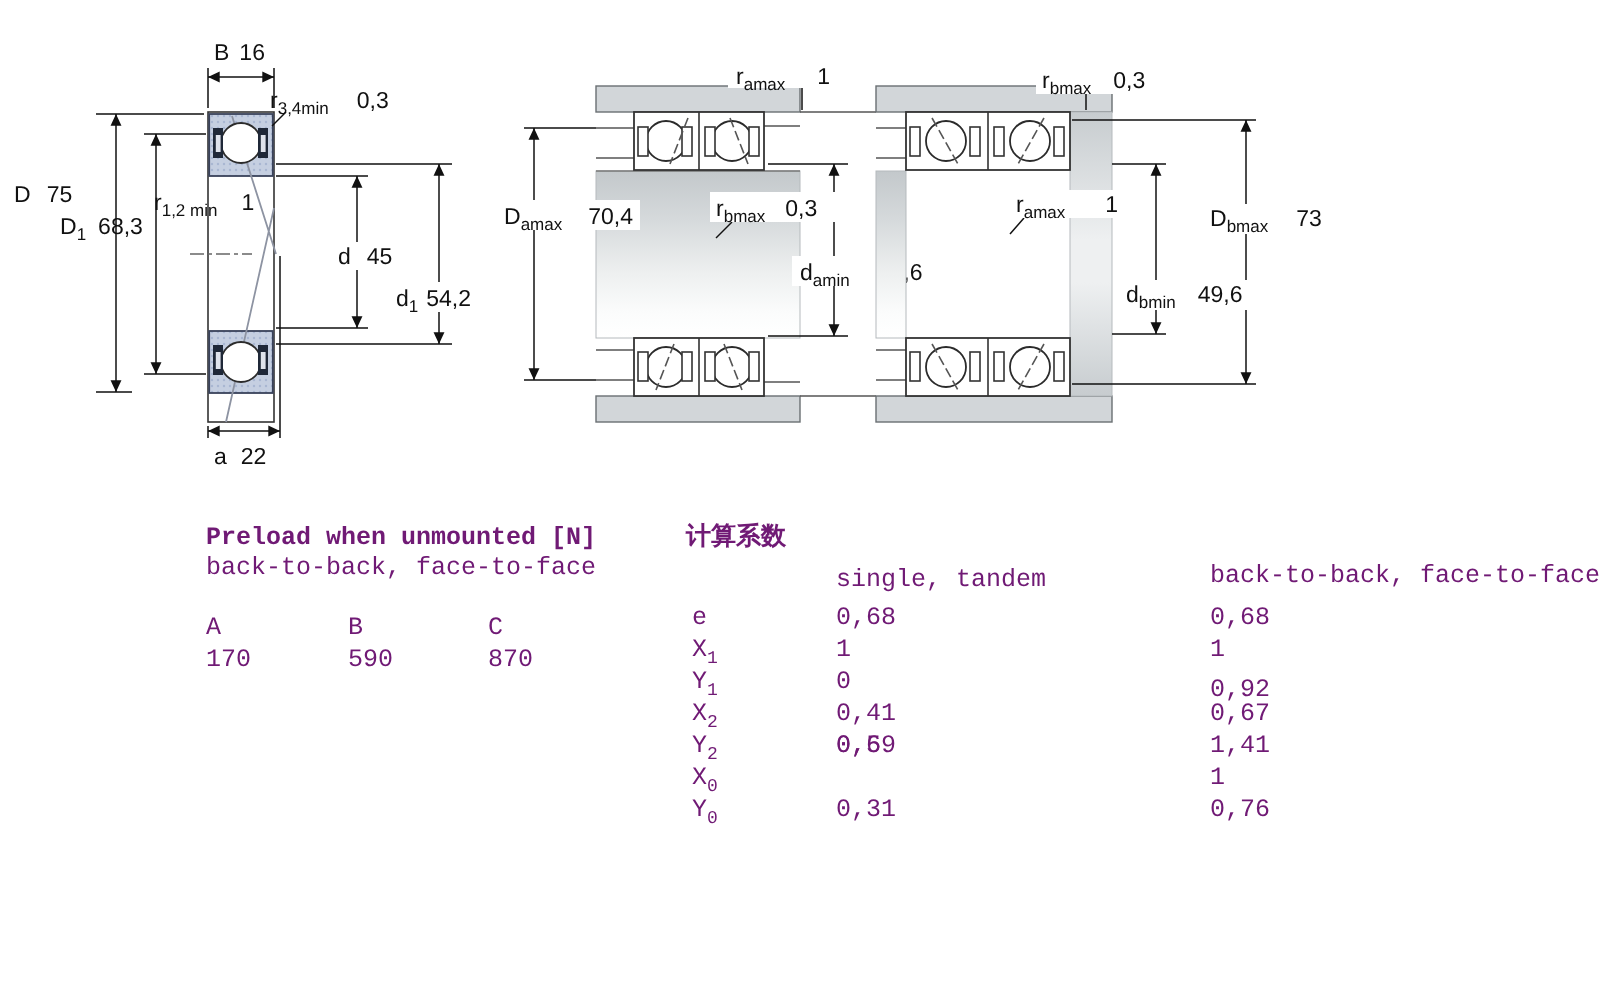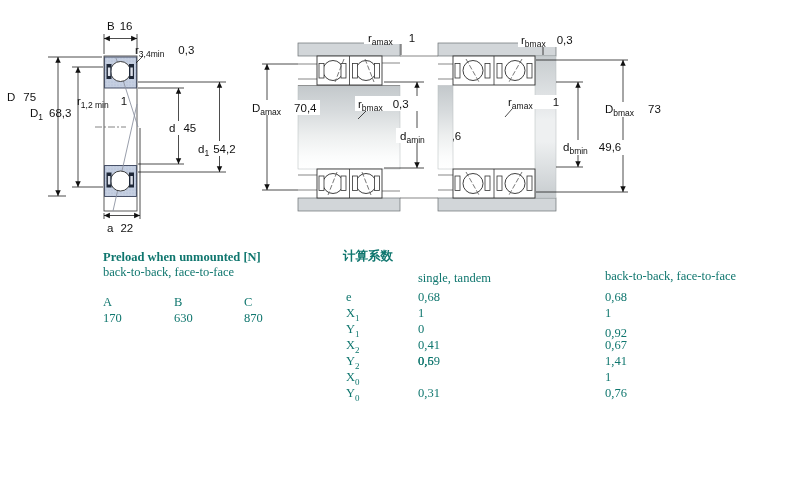--- a/index.html
+++ b/index.html
@@ -1,19 +1,19 @@
 <!DOCTYPE html>
 <html><head>
 <meta charset="utf-8">
 <style>
   html,body{margin:0;padding:0;background:#fff;}
   #page{position:relative;width:800px;height:428px;background:#fff;overflow:hidden;}
   svg text{font-family:"Liberation Sans","DejaVu Sans",sans-serif;font-size:11.5px;fill:#111;}
   svg .sub{font-size:8.5px;}
-  .ser{position:absolute;font-family:Liberation Serif, serif;font-size:12.5px;color:#0f766e;white-space:nowrap;}
+  .ser{position:absolute;font-family:Liberation Mono, monospace;font-size:12.5px;color:#701a75;white-space:nowrap;margin-top:12px;}
   .bold{font-weight:bold;}
   .ser sub{font-size:9px;}
 </style>
 </head>
 <body>
 
 <div id="page">
 
 <svg width="800" height="245" viewBox="0 0 800 245">
   <defs>
@@ -179,21 +179,21 @@
   </g>
 </svg>
 
   
   <div class="ser bold" style="left:103px;top:250px">Preload when unmounted [N]</div>
   <div class="ser" style="left:103px;top:265px">back-to-back, face-to-face</div>
   <div class="ser" style="left:103px;top:295px">A</div>
   <div class="ser" style="left:174px;top:295px">B</div>
   <div class="ser" style="left:244px;top:295px">C</div>
   <div class="ser" style="left:103px;top:311px">170</div>
-  <div class="ser" style="left:174px;top:311px">630</div>
+  <div class="ser" style="left:174px;top:311px">590</div>
   <div class="ser" style="left:244px;top:311px">870</div>
 
   
   <div class="ser bold" style="left:343px;top:248px">计算系数</div>
   <div class="ser" style="left:418px;top:271px">single, tandem</div>
   <div class="ser" style="left:605px;top:269px">back-to-back, face-to-face</div>
 
   <div>
     <span class="ser" style="left:346px;top:290px"><span>e</span><sub></sub></span>
     <span class="ser" style="left:418px;top:290px">0,68</span>

